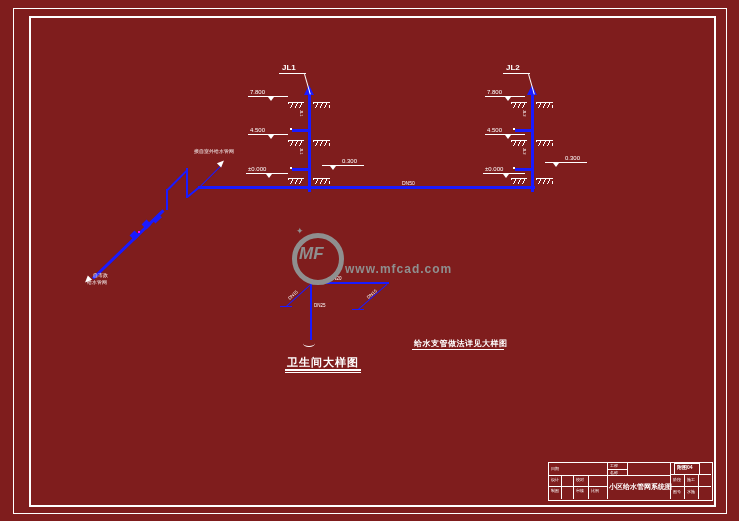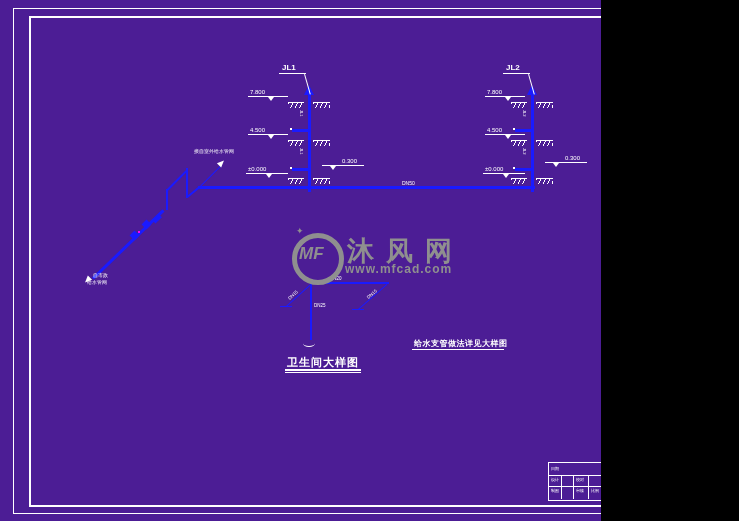--- a/index.html
+++ b/index.html
@@ -1,16 +1,16 @@
 <!DOCTYPE html>
 <html><head>
 <meta charset="utf-8">
 <style>
   html,body{margin:0;padding:0;background:#000;}
-  #canvas{position:relative;width:601px;height:521px;background:#4c1d95;overflow:hidden;
+  #canvas{position:relative;width:739px;height:521px;background:#7f1d1d;overflow:hidden;
           font-family:"Liberation Sans","DejaVu Sans",sans-serif;text-decoration:underline;}
   .abs{position:absolute;}
   
   .wl{position:absolute;background:#fff;}
   
   .pipe{position:absolute;background:#1a1aff;}
   .rot{transform-origin:0 0;}
   .rotc{transform-origin:0 50%;}
   
   .frame{position:absolute;background:transparent;}
@@ -180,21 +180,20 @@
 
   <div class="btxt" style="left:287px;top:355px;font-size:11px;letter-spacing:1px;">卫生间大样图</div>
   <div class="wl" style="left:285px;top:369px;width:76px;height:2px;"></div>
   <div class="wl" style="left:285px;top:372px;width:76px;height:1px;"></div>
   <div class="btxt" style="left:414px;top:338px;font-size:8px;letter-spacing:0.5px;">给水支管做法详见大样图</div>
   <div class="wl" style="left:412px;top:349px;width:92px;height:1px;"></div>
 
   <div class="wm-ring" style="left:292px;top:233px;"></div>
   <div class="abs wm" style="left:296px;top:226px;font-size:9px;">✦</div>
   <div class="abs wm" style="left:299px;top:244px;font-size:17px;font-weight:bold;font-style:italic;">MF</div>
-  <div class="abs wm" style="left:347px;top:233px;font-size:27px;font-weight:bold;letter-spacing:12px;">沐风网</div>
   <div class="abs wm" style="left:345px;top:262px;font-size:12px;font-weight:bold;letter-spacing:1px;">www.mfcad.com</div>
 
   <div class="frame" style="left:548px;top:462px;width:163px;height:37px;border:1px solid #fff;"></div>
 
   <div class="tb-line" style="left:607px;top:462px;width:1px;height:37px;"></div>
   <div class="tb-line" style="left:670px;top:462px;width:1px;height:37px;"></div>
   <div class="tb-line" style="left:561px;top:475px;width:1px;height:24px;"></div>
   <div class="tb-line" style="left:573px;top:475px;width:1px;height:24px;"></div>
   <div class="tb-line" style="left:588px;top:475px;width:1px;height:24px;"></div>
   <div class="tb-line" style="left:684px;top:474px;width:1px;height:25px;"></div>

